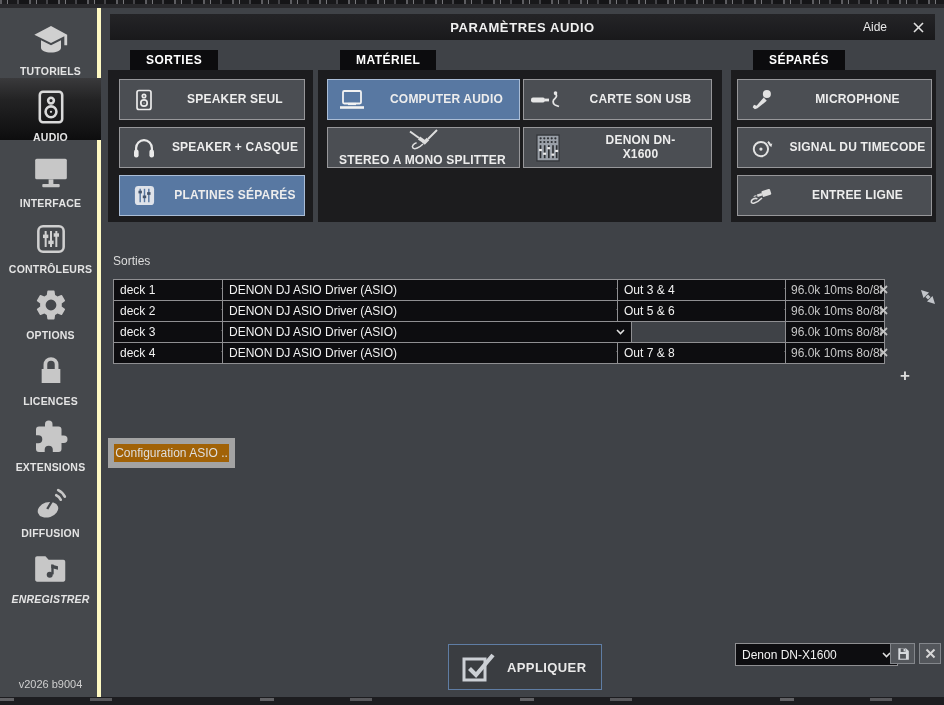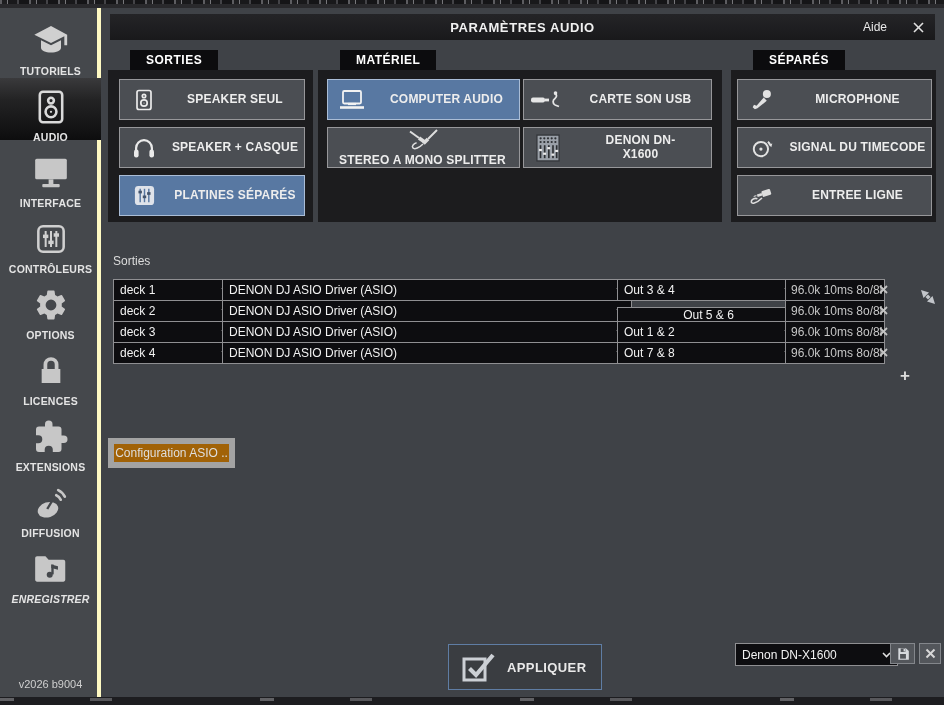--- a/index.html
+++ b/index.html
@@ -395,21 +395,21 @@
       </span>
   </div>
   <div class="sel" style="left:222px;top:300px;width:396px;">
     <span class="tx">DENON DJ ASIO Driver (ASIO)</span>
     <span class="chev">
         <svg width="9" height="6" viewBox="0 0 9 6">
           <polyline points="1,1 4.5,4.6 8,1" fill="none" stroke="#e0e0e0" stroke-width="1.5"></polyline>
         </svg>
       </span>
   </div>
-  <div class="sel" style="left:617px;top:307px;width:169px;flex-direction:column;">
+  <div class="sel" style="left:617px;top:300px;width:169px;">
     <span class="tx">Out 5 &amp; 6</span>
     <span class="chev">
         <svg width="9" height="6" viewBox="0 0 9 6">
           <polyline points="1,1 4.5,4.6 8,1" fill="none" stroke="#e0e0e0" stroke-width="1.5"></polyline>
         </svg>
       </span>
   </div>
   <div class="rate" style="left:785px;top:300px;width:88px;">96.0k 10ms 8o/8i</div>
   <div class="xdel" style="left:875px;top:300px;">
       <svg width="9" height="9" viewBox="0 0 9 9" stroke="#c4c4c4" stroke-width="1.8">
@@ -421,28 +421,20 @@
   <div class="sel" style="left:113px;top:321px;width:110px;">
     <span class="tx">deck 3</span>
     <span class="chev">
         <svg width="9" height="6" viewBox="0 0 9 6">
           <polyline points="1,1 4.5,4.6 8,1" fill="none" stroke="#e0e0e0" stroke-width="1.5"></polyline>
         </svg>
       </span>
   </div>
   <div class="sel" style="left:222px;top:321px;width:396px;">
     <span class="tx">DENON DJ ASIO Driver (ASIO)</span>
-    <span class="chev">
-        <svg width="9" height="6" viewBox="0 0 9 6">
-          <polyline points="1,1 4.5,4.6 8,1" fill="none" stroke="#e0e0e0" stroke-width="1.5"></polyline>
-        </svg>
-      </span>
-  </div>
-  <div class="sel" style="left:617px;top:321px;width:169px;">
-    <span class="tx">Out 1 &amp; 2</span>
     <span class="chev">
         <svg width="9" height="6" viewBox="0 0 9 6">
           <polyline points="1,1 4.5,4.6 8,1" fill="none" stroke="#e0e0e0" stroke-width="1.5"></polyline>
         </svg>
       </span>
   </div>
   <div class="rate" style="left:785px;top:321px;width:88px;">96.0k 10ms 8o/8i</div>
   <div class="xdel" style="left:875px;top:321px;">
       <svg width="9" height="9" viewBox="0 0 9 9" stroke="#c4c4c4" stroke-width="1.8">
         <line x1="1" y1="1" x2="8" y2="8"></line>

